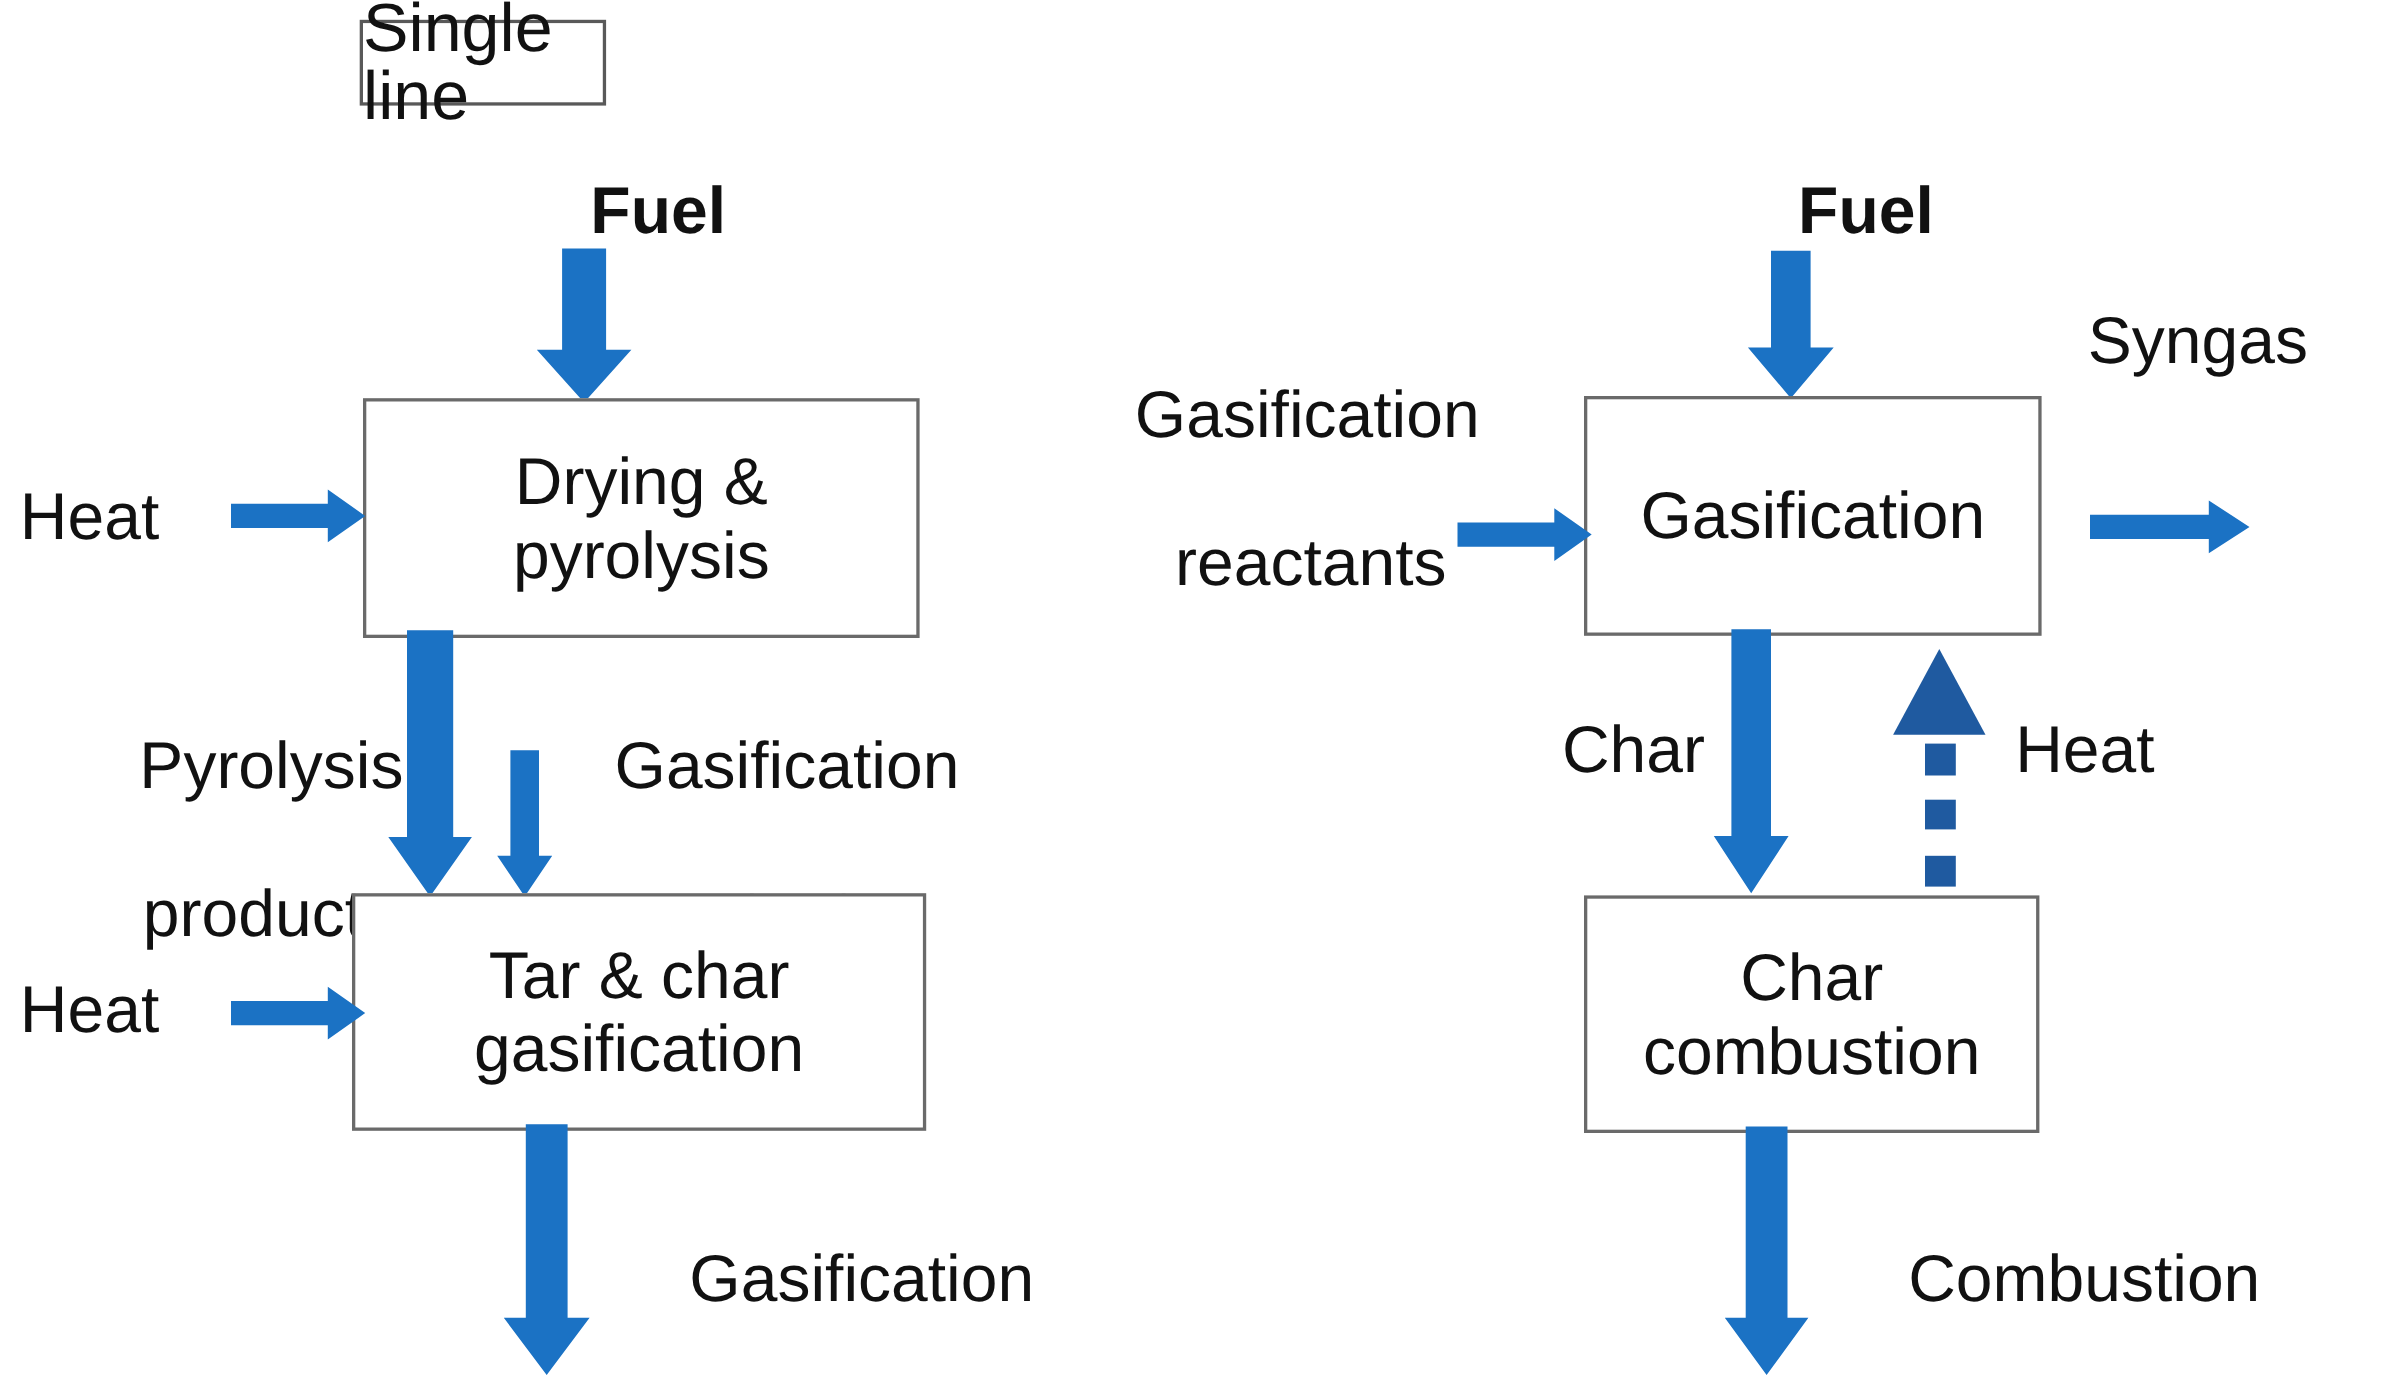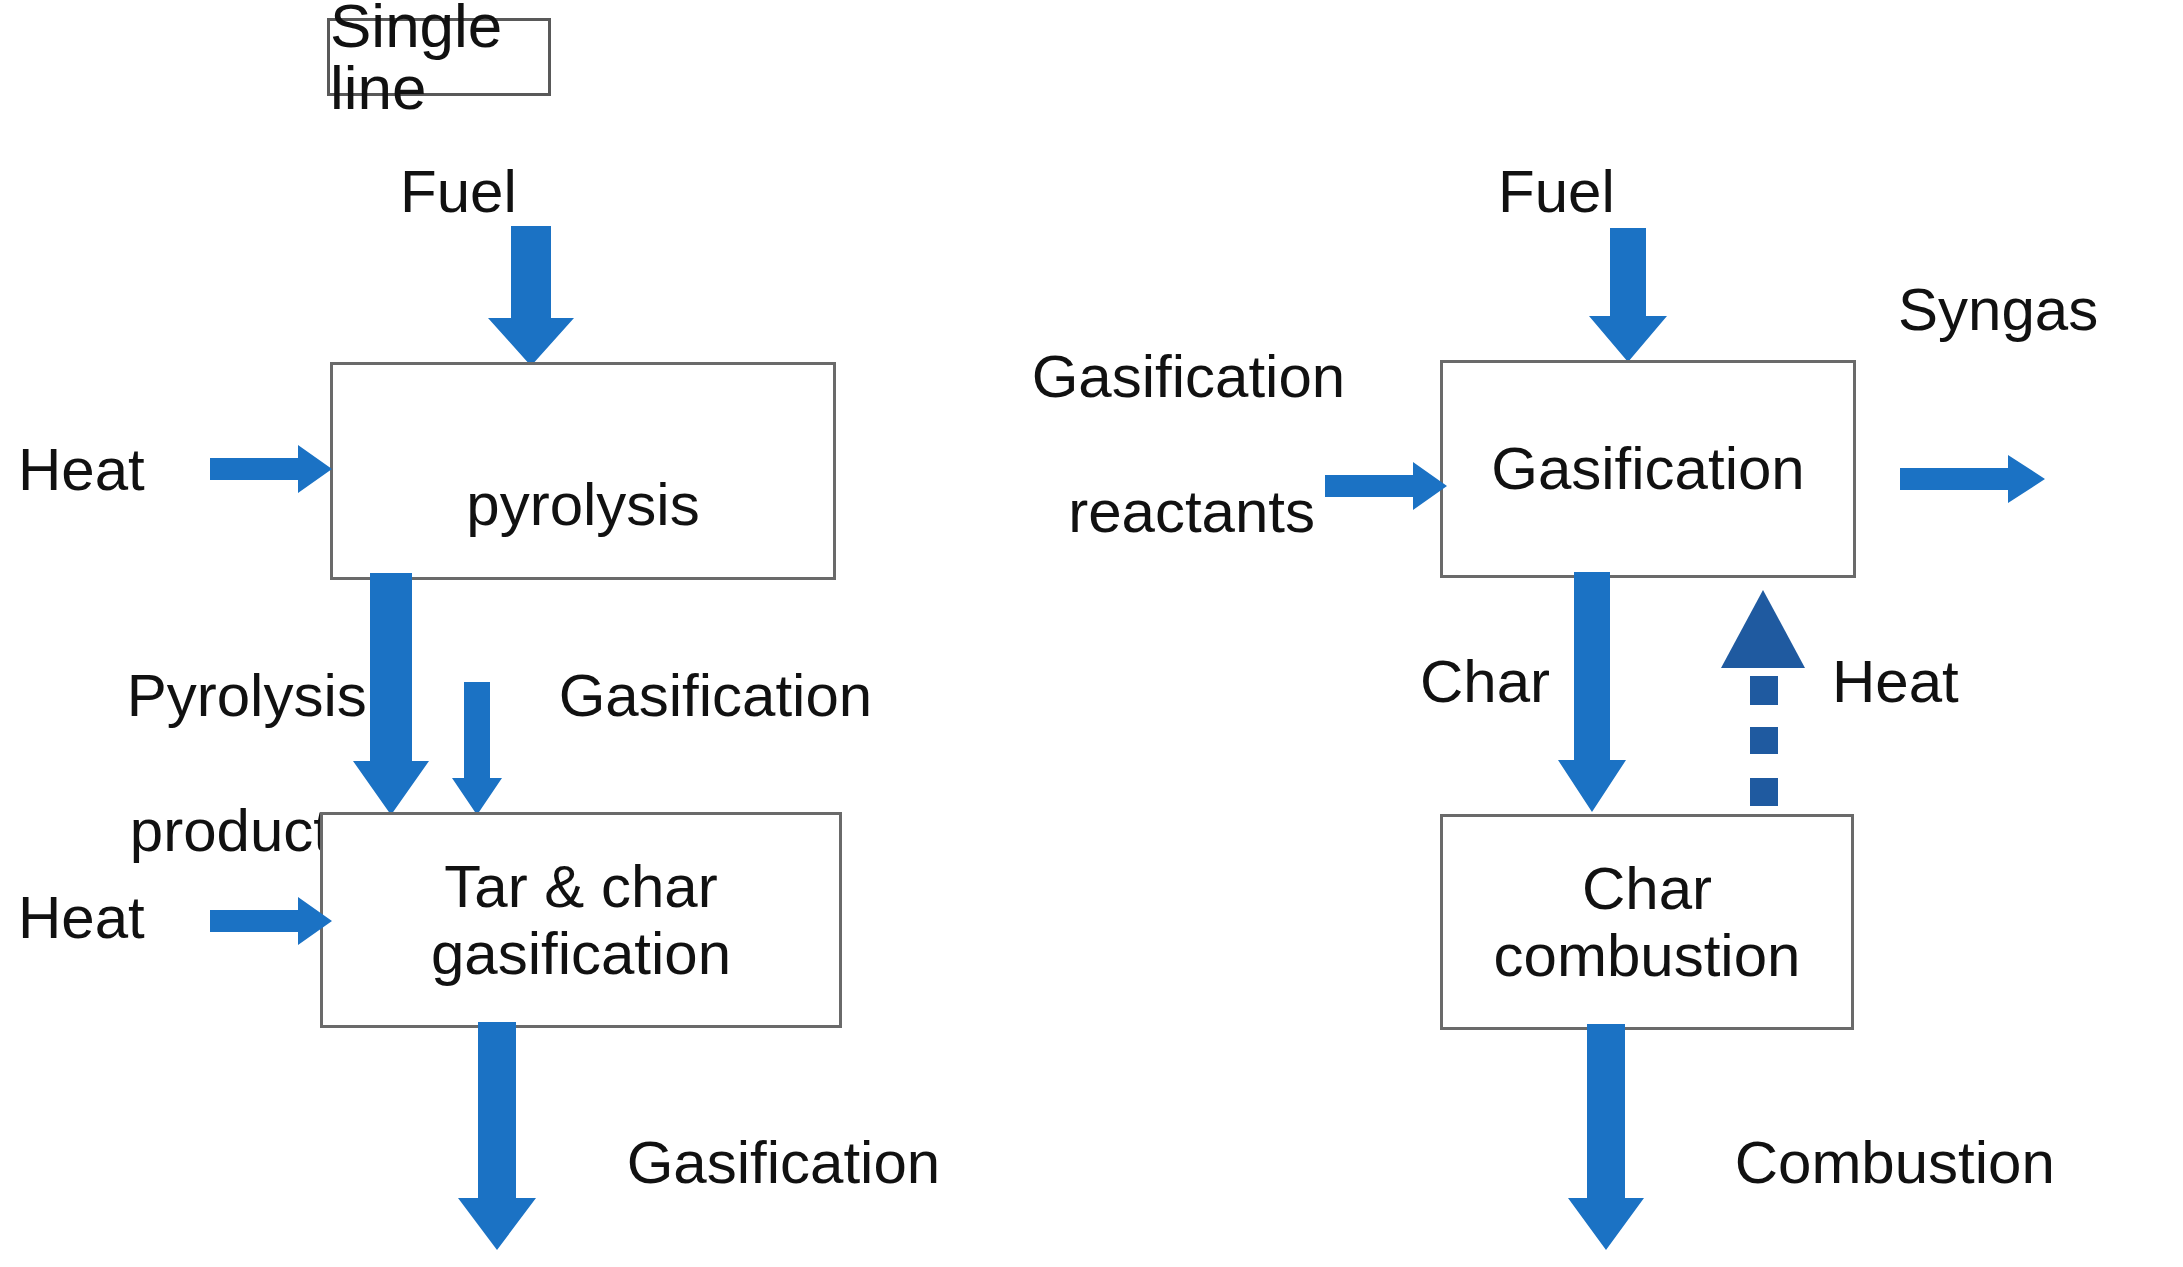--- a/index.html
+++ b/index.html
@@ -8,21 +8,21 @@
   .stage{position:absolute;left:0;top:0;width:1808px;height:1267px;}
 
   .title-box{position:absolute;border:3px solid #595959;background:#fff;
              display:flex;align-items:center;justify-content:center;
              font-size:62px;line-height:1;color:#111;}
   .proc-box{position:absolute;border:3px solid #6a6a6a;background:#fff;
             display:flex;align-items:center;justify-content:center;
             text-align:center;font-size:60px;line-height:1.12;color:#111;}
   .lbl{position:absolute;font-size:60px;line-height:1.12;color:#111;
        white-space:pre;}
-  .lbl.center{text-align:left;}
+  .lbl.center{text-align:right;font-weight:bold;}
   .lbl.right{text-align:right;}
 
   svg.arrow{position:absolute;overflow:visible;}
 </style>
 </head>
 <body>
 
 <div class="stage">
 
   <div class="title-box" style="left:327px;top:18px;width:218px;height:72px;padding:0 0;">
@@ -30,21 +30,21 @@
   </div>
 
   <div class="lbl center" style="left:400px;top:158px;width:260px;">Fuel</div>
 
   <svg class="arrow" style="left:488px;top:226px;" width="86" height="140" viewBox="0 0 86 140">
     <polygon points="23,0 63,0 63,92 86,92 43,140 0,92 23,92" fill="#1b72c4"></polygon>
   </svg>
 
   <div class="proc-box" style="left:330px;top:362px;width:500px;height:212px;">
     <span>
-      <br>
+      <span>Drying &amp;</span><br>
       <span>pyrolysis</span>
     </span>
   </div>
 
   <div class="lbl" style="left:18px;top:436px;width:190px;">Heat</div>
   <svg class="arrow" style="left:210px;top:445px;" width="122" height="48" viewBox="0 0 122 48">
     <polygon points="0,13 88,13 88,0 122,24 88,48 88,35 0,35" fill="#1b72c4"></polygon>
   </svg>
 
   <div class="lbl right" style="left:60px;top:595px;width:300px;">

